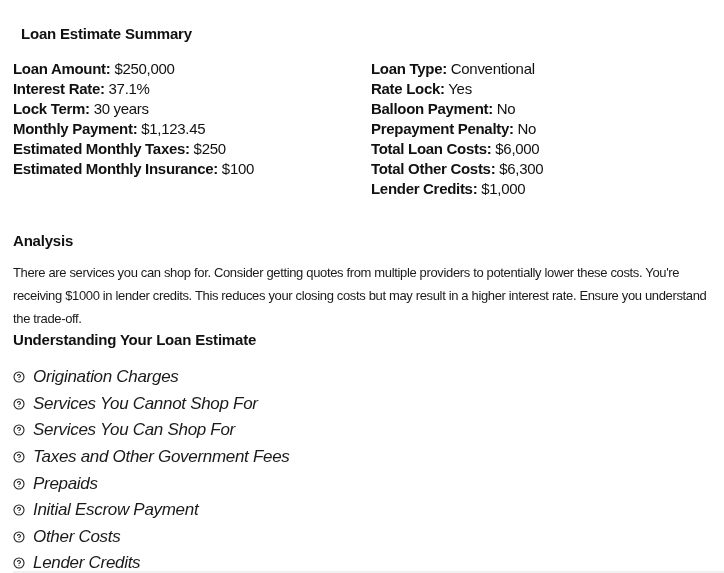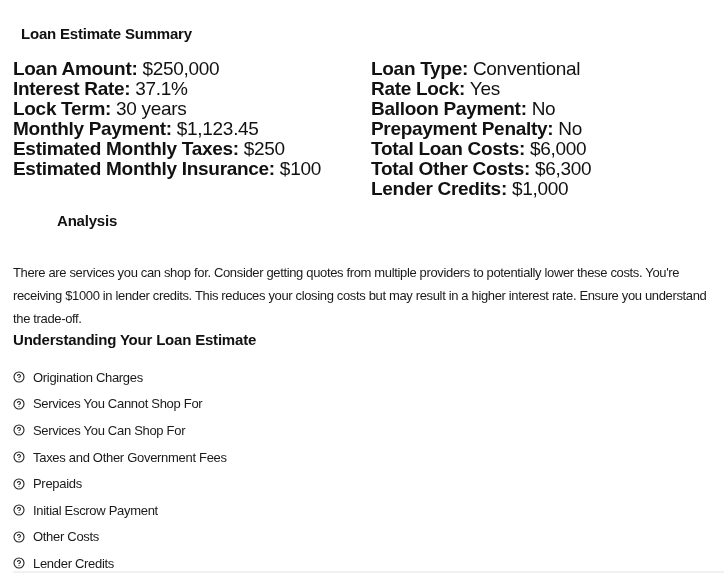--- a/index.html
+++ b/index.html
@@ -8,32 +8,32 @@
       font-family: "Liberation Sans", sans-serif; color: #111111;
     }
     h2 {
       font-size: 15px; font-weight: bold; margin: 0; color: #111111;
       letter-spacing: -0.2px;
     }
     .title { position: absolute; left: 13px; top: 25px; margin-left: 8px; }
     .summary { position: absolute; left: 13px; top: 59px; width: 700px; display: flex; }
     .col { display: flex; flex-direction: column; }
     .col.left { width: 358px; }
-    .row { font-size: 19px; line-height: 20px; height: 20px; letter-spacing: -0.3px; white-space: nowrap; }
+    .row { font-size: 15px; line-height: 20px; height: 20px; letter-spacing: -0.3px; white-space: nowrap; }
     .row .k { font-weight: bold; }
-    .analysis-h { position: absolute; left: 13px; top: 212px; margin-left: 44px; }
+    .analysis-h { position: absolute; left: 13px; top: 232px; }
     .analysis-p {
       position: absolute; left: 13px; top: 261px; width: 705px; margin: 0;
       font-size: 13px; line-height: 23px; letter-spacing: -0.35px; color: #1a1a1a;
     }
     .understand-h { position: absolute; left: 13px; top: 331px; }
     .terms { position: absolute; left: 13px; top: 364px; list-style: none; margin: 0; padding: 0; }
     .term {
-      display: flex; align-items: center; height: 26.6px; font-size: 13px;
-      letter-spacing: -0.3px; cursor: pointer; color: #1a1a1a;
+      display: flex; align-items: center; height: 26.6px; font-size: 17px;
+      letter-spacing: -0.3px; cursor: pointer; color: #1a1a1a; font-style: italic;
     }
     .term .ic { width: 12px; height: 12px; margin-right: 8px; display: inline-flex; }
     .bottom-bar {
       position: absolute; left: 13px; right: 0; top: 571px; height: 2px; background: #f1f1f1;
     }
   </style>
 </head>
 <body>
 
 <h2 class="title">Loan Estimate Summary</h2>

